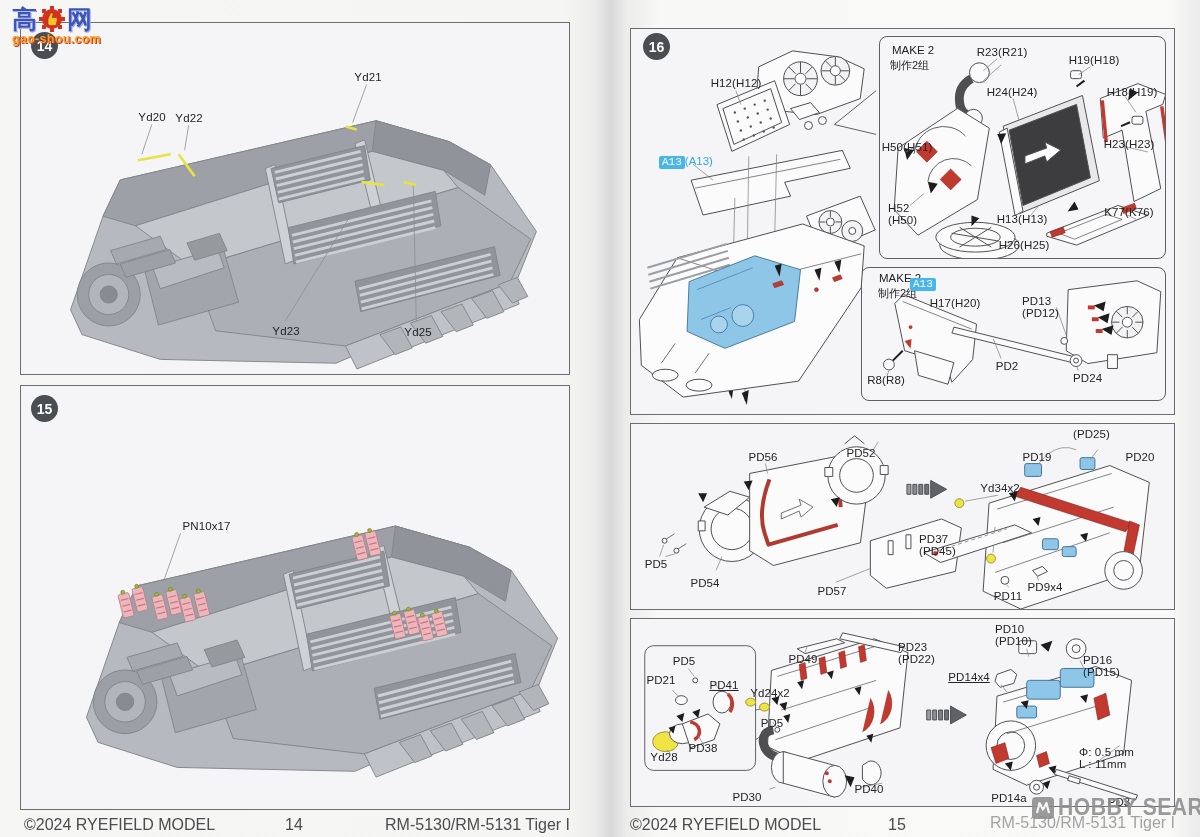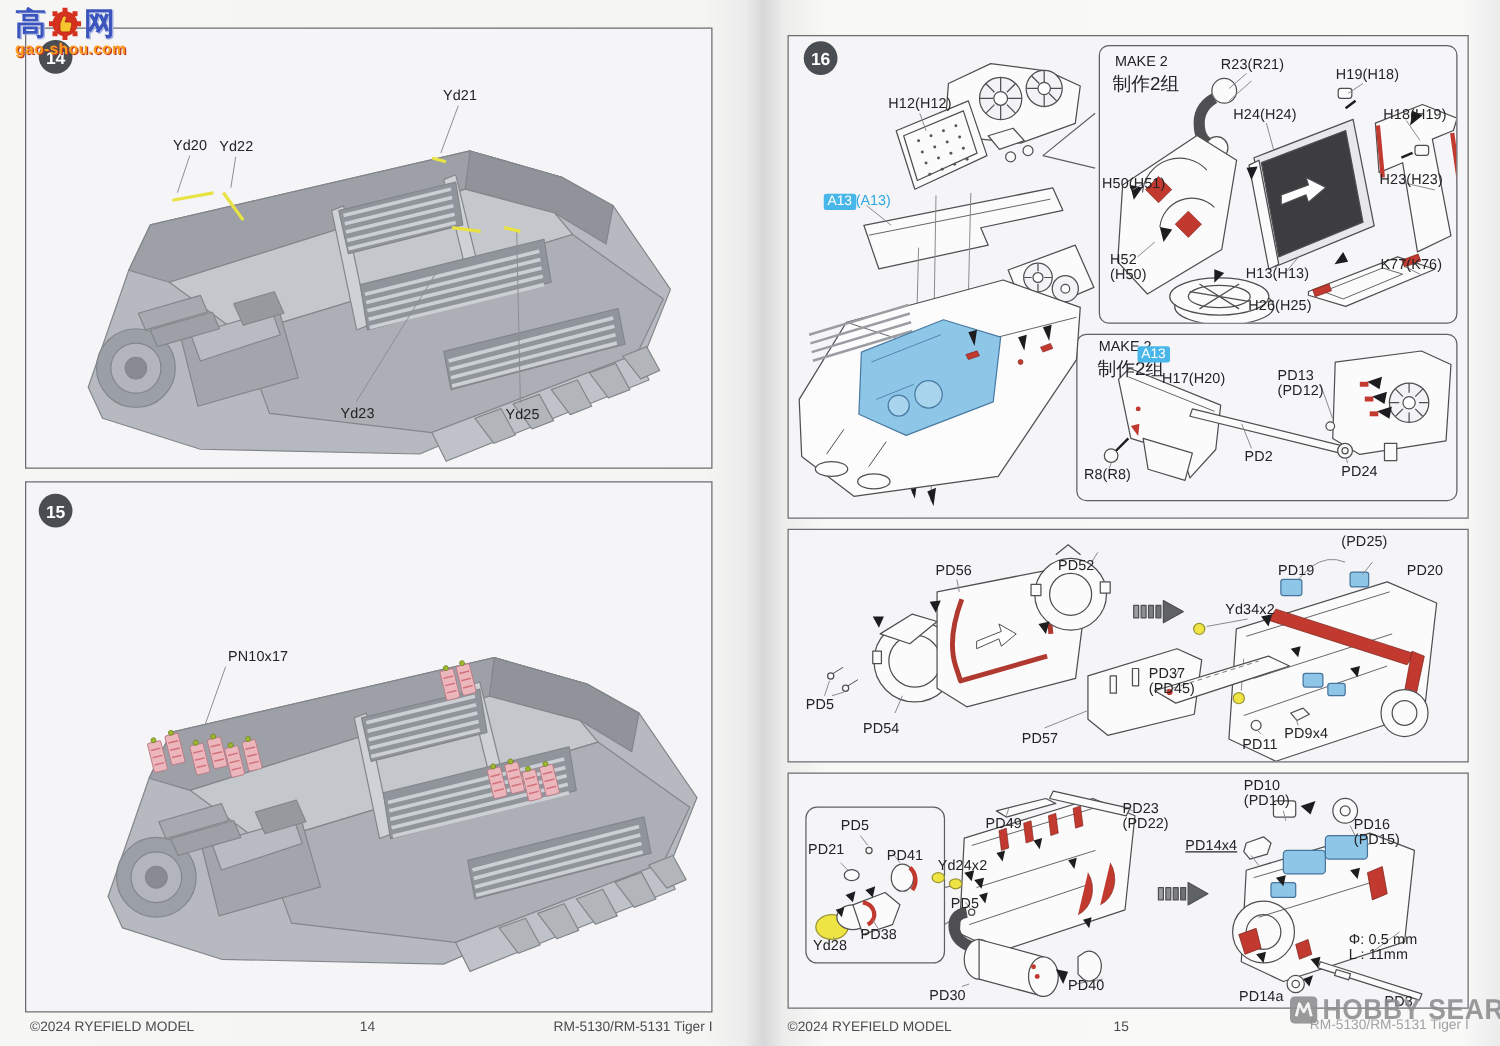--- a/index.html
+++ b/index.html
@@ -6,26 +6,26 @@
   .sheet{position:relative;width:1200px;height:837px;overflow:hidden;
     font-family:"Liberation Sans",sans-serif;
     background:linear-gradient(90deg,#f6f6f4 0%,#f5f5f3 47%,#ececec 49.6%,#d8d8da 50.9%,#ececeb 52.2%,#f8f8f7 55%,#f9f9f8 97.5%,#ebebeb 100%);}
   .panel{position:absolute;border:1.6px solid #6a6d72;background:#f5f5f7;box-sizing:border-box;}
   .subbox{position:absolute;border:1.3px solid #5d6065;border-radius:8px;background:#f6f6f8;box-sizing:border-box;}
   .stepnum{position:absolute;width:27px;height:27px;border-radius:50%;background:#4a4d52;color:#fff;
     font-size:14px;font-weight:bold;display:flex;align-items:center;justify-content:center;z-index:5;}
   .lbl{position:absolute;transform:translate(-50%,-50%);font-size:11.5px;color:#242426;white-space:nowrap;z-index:4;letter-spacing:.1px;}
   .lbl.la{transform:translate(0,-50%);}
   .mk-title{position:absolute;font-size:11.5px;color:#232325;white-space:nowrap;z-index:4;}
-  .mk-sub{position:absolute;font-size:15px;color:#232325;white-space:nowrap;z-index:4;}
-  .badge{display:inline-block;background:#49b6e9;color:#fff;font-size:11px;line-height:13px;padding:0 3px;border-radius:2px;}
+  .mk-sub{position:absolute;font-size:11px;color:#232325;white-space:nowrap;z-index:4;}
+  .badge{display:inline-block;background:#49b6e9;color:#fff;font-size:11px;line-height:13px;padding:0 3px;border-radius:2px;font-family:Liberation Mono, monospace;}
   .bluetxt{color:#2fa7e4;font-size:11.5px;}
   .badgerow{position:absolute;z-index:4;white-space:nowrap;}
   svg.fill{position:absolute;left:0;top:0;width:100%;height:100%;z-index:1;}
-  .footer-txt{position:absolute;font-size:11px;color:#4c4c4e;white-space:nowrap;z-index:6;}
+  .footer-txt{position:absolute;font-size:16px;color:#4c4c4e;white-space:nowrap;z-index:6;}
   .footer-txt.ctr{transform:translateX(-50%);}
   .footer-txt.rt{transform:translateX(-100%);}
   .footer-txt.faint{color:#a3a3a5;}
   .hobby{position:absolute;left:1032px;top:794px;display:flex;align-items:center;gap:4px;z-index:7;opacity:.88;}
   .hobby span{font-size:23px;font-weight:bold;color:#8d8d8f;letter-spacing:.5px;transform:scaleX(.92);transform-origin:left;white-space:nowrap;}
   .gaoshou{position:absolute;left:12px;top:6px;z-index:8;width:110px;}
   .gs-row{display:flex;align-items:center;gap:2px;}
   .gs-cn{font-size:25px;font-weight:900;color:#3c55bd;text-shadow:0 0 1px #fff,1px 1px 0 #9aa8e0;line-height:26px;}
   .gs-site{font-size:12.5px;font-weight:bold;color:#ff9e1c;text-shadow:1px 1px 0 #c0392b;letter-spacing:.3px;margin-top:0px;}
 </style>
@@ -603,29 +603,29 @@
             <circle cx="408" cy="170" r="3"></circle>
           <path d="M414,166 l8,-3 l-3,9 Z" fill="#1d1d1f" stroke="none"></path>
           <path d="M428,152 l82,26 l-2,5 l-82,-26 Z" fill="#fbfbfc"></path>
           <rect x="440" y="160" width="12" height="5" fill="#fbfbfc" transform="rotate(17 446 162)"></rect>
           <path d="M470,144 L492,128 M486,176 L496,180" stroke="#8a8a8e" stroke-width="0.8"></path>
         </g>
       </g>
     </svg>
     <span class="lbl" style="left:53px;top:42px;">PD5</span>
     <span class="lbl" style="left:30px;top:61px;text-align:center;">PD21</span>
-    <span class="lbl" style="left:93px;top:66px;">PD41</span>
+    <span class="lbl" style="left:93px;top:66px;text-decoration:underline;">PD41</span>
     <span class="lbl" style="left:72px;top:129px;">PD38</span>
     <span class="lbl" style="left:33px;top:138px;">Yd28</span>
     <span class="lbl" style="left:172px;top:40px;">PD49</span>
     <span class="lbl la" style="left:267px;top:28px;">PD23</span>
     <span class="lbl la" style="left:267px;top:40px;">(PD22)</span>
     <span class="lbl" style="left:139px;top:74px;">Yd24x2</span>
     <span class="lbl" style="left:141px;top:104px;">PD5</span>
-    <span class="lbl" style="left:127px;top:178px;">PD30</span>
+    <span class="lbl" style="left:116px;top:178px;">PD30</span>
     <span class="lbl" style="left:238px;top:170px;">PD40</span>
     <span class="lbl la" style="left:364px;top:10px;">PD10</span>
     <span class="lbl la" style="left:364px;top:22px;">(PD10)</span>
     <span class="lbl la" style="left:452px;top:41px;">PD16</span>
     <span class="lbl la" style="left:452px;top:53px;">(PD15)</span>
     <span class="lbl" style="left:338px;top:58px;text-decoration:underline;">PD14x4</span>
     <span class="lbl la" style="left:448px;top:133px;">Φ: 0.5 mm</span>
     <span class="lbl la" style="left:448px;top:145px;">L : 11mm</span>
     <span class="lbl" style="left:378px;top:179px;">PD14a</span>
     <span class="lbl" style="left:488px;top:183px;">PD3</span>

